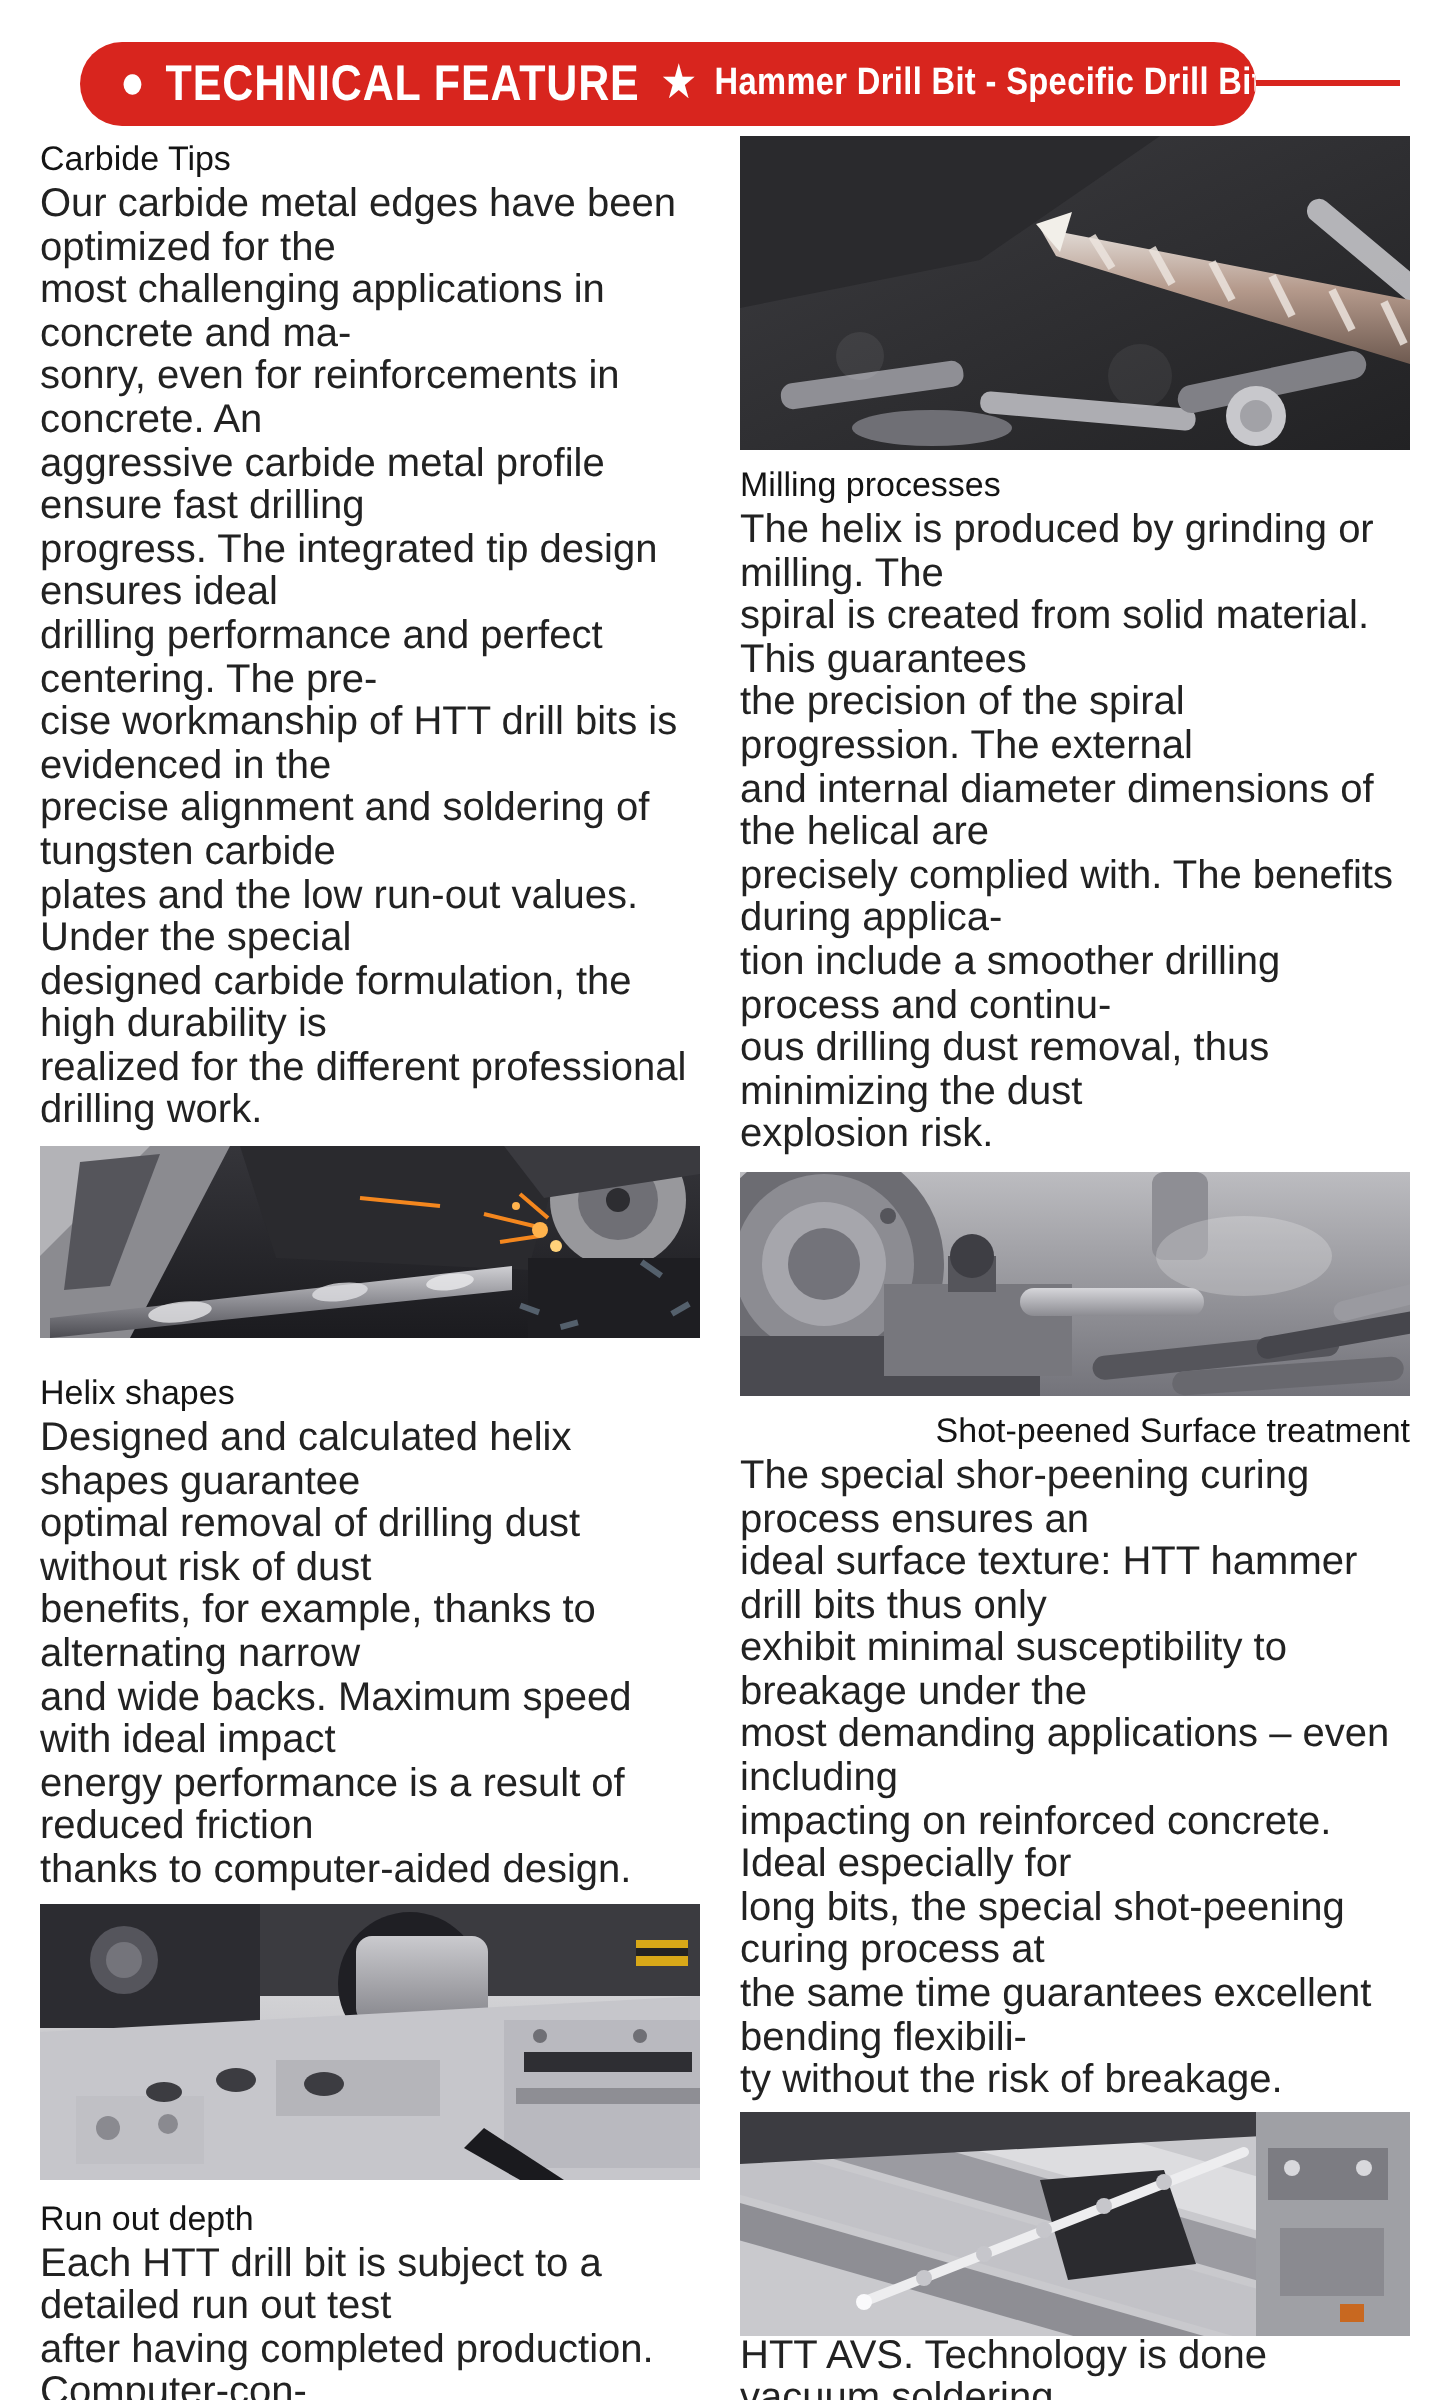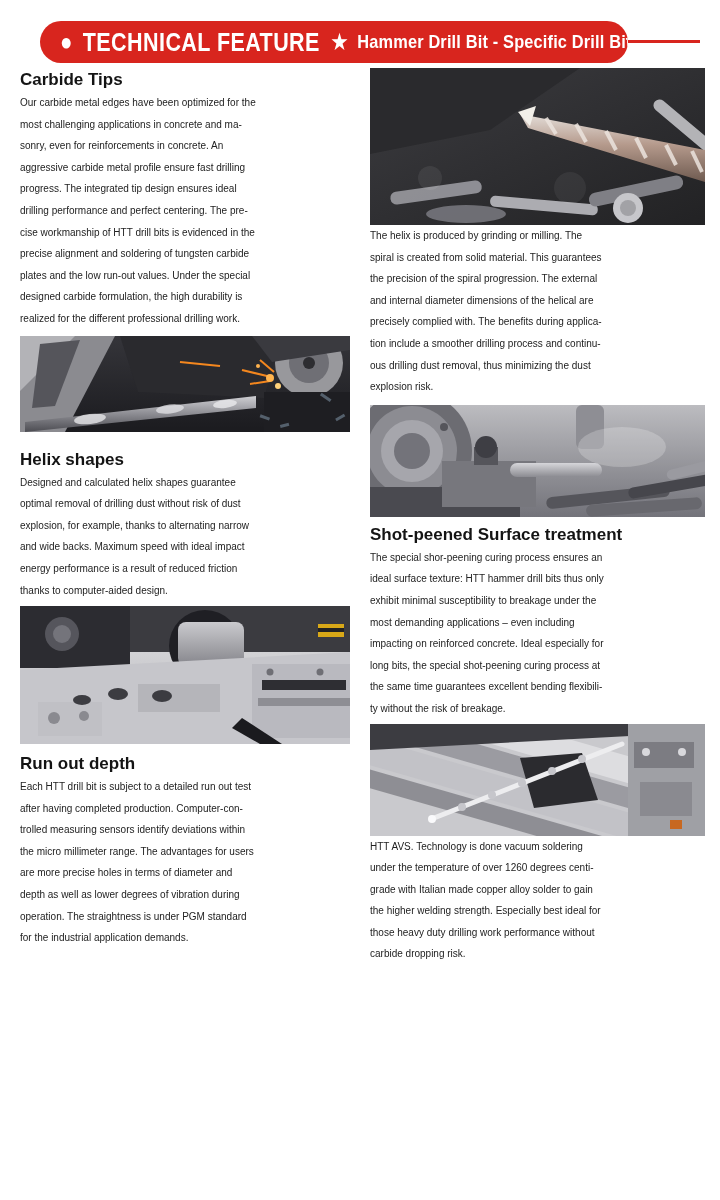--- a/index.html
+++ b/index.html
@@ -31,25 +31,25 @@
   }
   .banner-star { color:#ffffff; font-size:24px; margin:0 10px 0 12px; line-height:1; }
   .banner-sub { color:#ffffff; font-weight:bold; font-size:19px; letter-spacing:0.2px; }
 
   
   .content { display:flex; gap:20px; padding:5px 15px 0 20px; }
   .col-left  { width:330px; flex:0 0 330px; }
   .col-right { width:335px; flex:0 0 335px; }
 
   .heading {
-    font-size:17px; font-weight:bold; color:#141414;
+    font-size:17px; font-weight:normal; color:#141414;
     line-height:24px; margin:0; white-space:pre-line;
   }
   .para {
-    font-size:10px; color:#222222; line-height:21.6px;
+    font-size:20px; color:#222222; line-height:21.6px;
     margin:0; white-space:pre-line;
   }
   .photo { overflow:hidden; background:#888; }
   .photo svg { display:block; width:100%; height:100%; }
 </style>
 </head>
 <body>
 
 <div class="banner-row">
   <div class="banner-line"></div>
@@ -121,21 +121,21 @@
           <rect x="260" y="88" width="9" height="3" transform="rotate(-15 264 89)"></rect>
           <rect x="300" y="60" width="12" height="3" transform="rotate(35 306 61)"></rect>
           <rect x="315" y="80" width="10" height="3" transform="rotate(-30 320 81)"></rect>
         </g>
       </svg>
     </div>
 
     <h2 class="heading" style="margin-top:16px;">Helix shapes</h2>
     <p class="para">Designed and calculated helix shapes guarantee
 optimal removal of drilling dust without risk of dust
-explosion, for example, thanks to alternating narrow
+benefits, for example, thanks to alternating narrow
 and wide backs. Maximum speed with ideal impact
 energy performance is a result of reduced friction
 thanks to computer-aided design.</p>
 
     <div class="photo" style="width:330px;height:138px;margin-top:5px;">
       <svg viewBox="0 0 330 138" preserveAspectRatio="none">
         <defs>
           <linearGradient id="g2a" x1="0" y1="0" x2="0" y2="1">
             <stop offset="0" stop-color="#e3e3e5"></stop>
               <stop offset="1" stop-color="#b0b0b5"></stop>
@@ -220,20 +220,21 @@
             <line x1="266" y1="70" x2="276" y2="90"></line>
           <line x1="296" y1="77" x2="306" y2="97"></line>
             <line x1="322" y1="83" x2="332" y2="104"></line>
         </g>
         <polygon points="148,44 166,38 160,58" fill="#f2efe9"></polygon>
         <circle cx="60" cy="110" r="12" fill="#ffffff" opacity="0.07"></circle>
         <circle cx="200" cy="120" r="16" fill="#ffffff" opacity="0.06"></circle>
       </svg>
     </div>
 
+    <h2 class="heading" style="margin-top:6px;">Milling processes</h2>
     <p class="para">The helix is produced by grinding or milling. The
 spiral is created from solid material. This guarantees
 the precision of the spiral progression. The external
 and internal diameter dimensions of the helical are
 precisely complied with. The benefits during applica-
 tion include a smoother drilling process and continu-
 ous drilling dust removal, thus minimizing the dust
 explosion risk.</p>
 
     <div class="photo" style="width:335px;height:112px;margin-top:7px;">
@@ -264,21 +265,21 @@
         <ellipse cx="252" cy="42" rx="44" ry="20" fill="#ffffff" opacity="0.22"></ellipse>
         <g>
           <rect x="176" y="86" width="124" height="12" rx="6" fill="#55555b" transform="rotate(-6 238 92)"></rect>
           <rect x="216" y="96" width="116" height="12" rx="6" fill="#68686e" transform="rotate(-4 274 102)"></rect>
           <rect x="258" y="76" width="84" height="11" rx="5" fill="#46464c" transform="rotate(-10 300 82)"></rect>
           <rect x="296" y="58" width="64" height="10" rx="5" fill="#9a9aa0" transform="rotate(-14 328 63)"></rect>
         </g>
       </svg>
     </div>
 
-    <h2 class="heading" style="margin-top:6px;">Shot-peened Surface treatment</h2>
+    <h2 class="heading" style="margin-top:6px;text-align:right;">Shot-peened Surface treatment</h2>
     <p class="para">The special shor-peening curing process ensures an
 ideal surface texture: HTT hammer drill bits thus only
 exhibit minimal susceptibility to breakage under the
 most demanding applications – even including
 impacting on reinforced concrete. Ideal especially for
 long bits, the special shot-peening curing process at
 the same time guarantees excellent bending flexibili-
 ty without the risk of breakage.</p>
 
     <div class="photo" style="width:335px;height:112px;margin-top:4px;">

